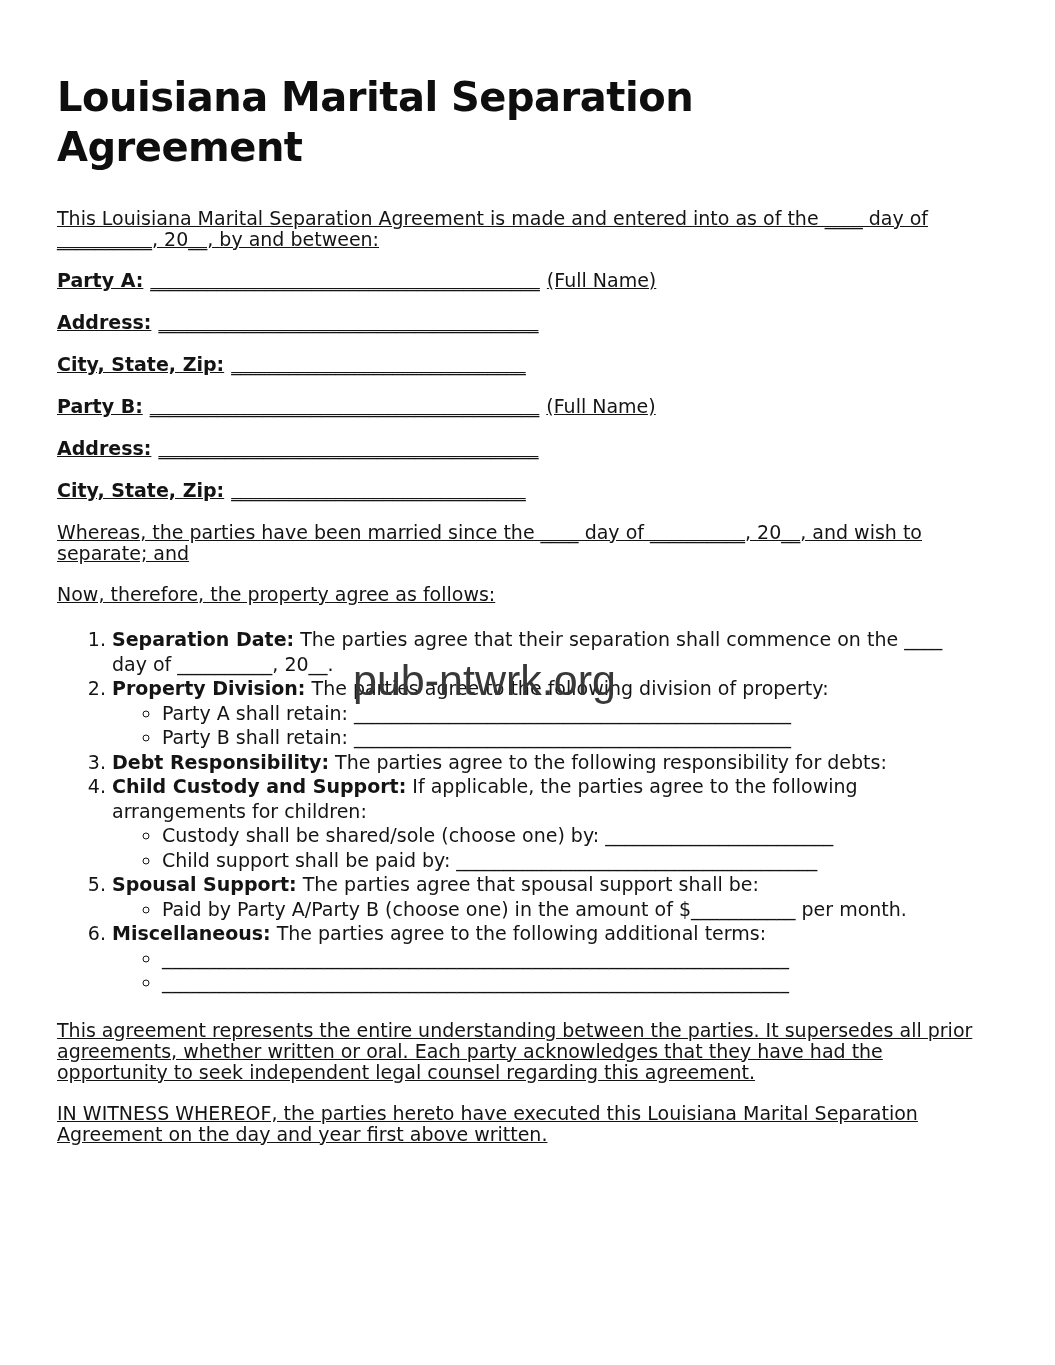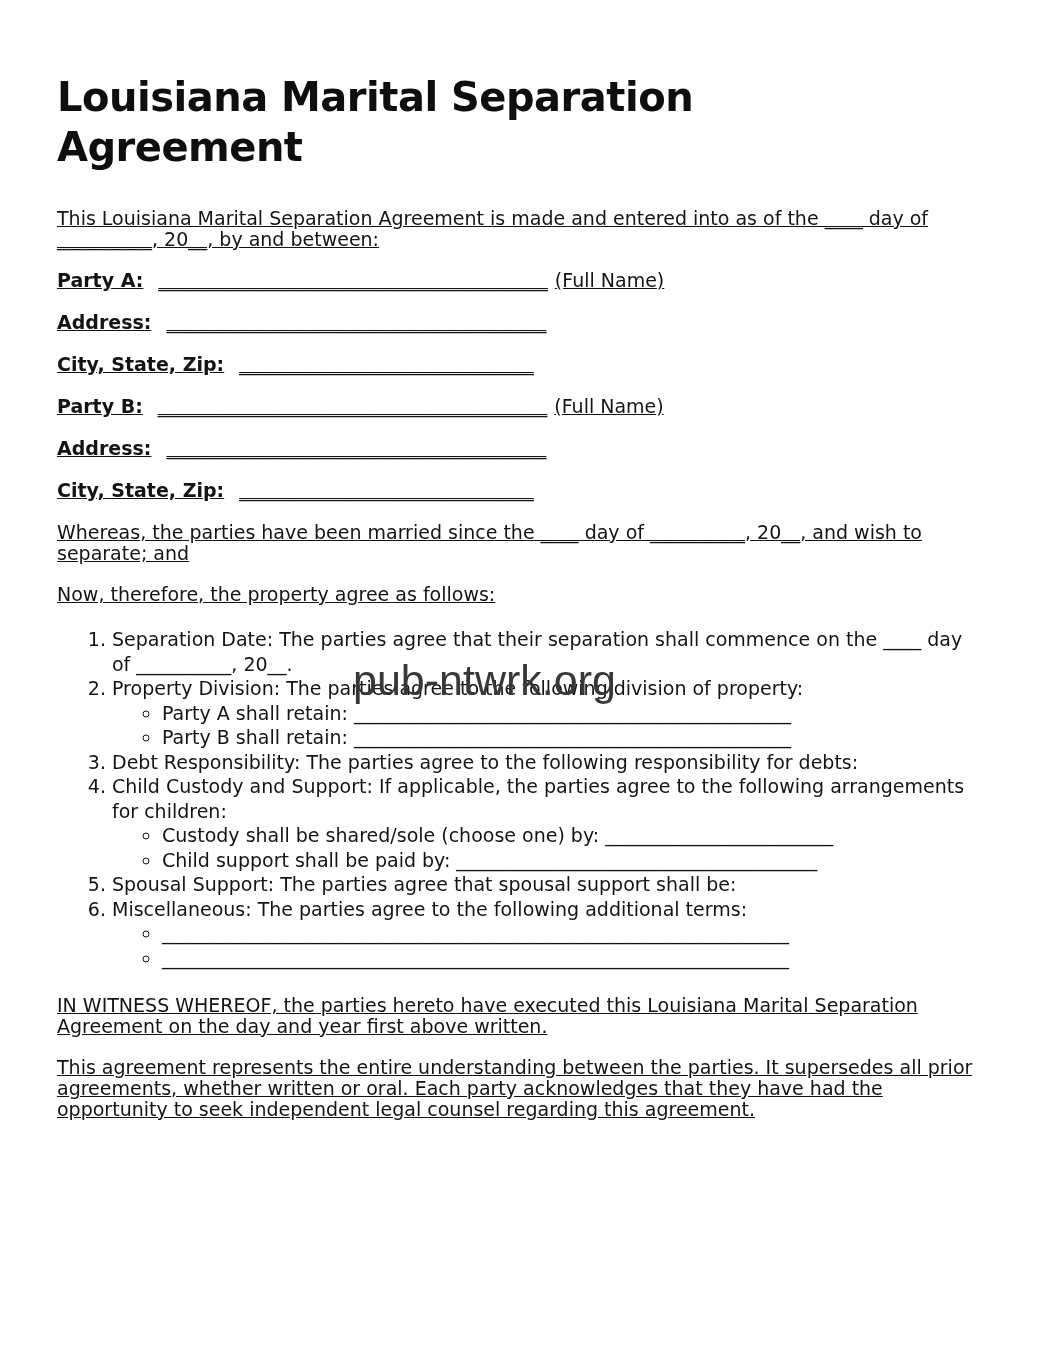--- a/index.html
+++ b/index.html
@@ -25,29 +25,29 @@
     line-height: 50px;
     font-weight: bold;
     letter-spacing: -0.5px;
     max-width: 770px;
     color: #0e0e0e;
   }
   p { margin: 0 0 20px 0; line-height: 21px; text-decoration: underline; }
   p.intro { max-width: 905px; }
   p.field { margin-bottom: 21px; }
   .field .label { font-weight: bold; }
-  .field .blank { margin-left: 15px; }
+  .field .blank { margin-left: 7px; }
   .field .suffix { margin-left: 7px; text-align: center; }
   ol.terms {
     margin: 22px 20px 25px 0;
     padding-left: 55px;
     line-height: 24.5px;
   }
   ol.terms > li { margin: 0; padding: 0; }
-  ol.terms .term-label { font-weight: normal; margin-top: 16px; }
+  ol.terms .term-label { font-weight: bold; margin-top: 16px; }
   ul.subterms {
     list-style-type: circle;
     margin: 0;
     padding-left: 50px;
   }
   ul.subterms > li { margin: 0; padding: 0; }
   .watermark {
     position: absolute;
     left: 353px;
     top: 656px;
@@ -101,27 +101,30 @@
     </li>
 
     <li><span class="term-label">Child Custody and Support:</span> <span>If applicable, the parties agree to the following arrangements for children:</span>
       <ul class="subterms">
         <li>Custody shall be shared/sole (choose one) by: ________________________</li>
         <li>Child support shall be paid by: ______________________________________</li>
       </ul>
     </li>
 
     <li><span class="term-label">Spousal Support:</span> <span>The parties agree that spousal support shall be:</span>
+      <ul class="subterms">
+        <li>Paid by Party A/Party B (choose one) in the amount of $___________ per month.</li>
+      </ul>
     </li>
 
     <li><span class="term-label">Miscellaneous:</span> <span>The parties agree to the following additional terms:</span>
       <ul class="subterms">
         <li>__________________________________________________________________</li>
         <li>__________________________________________________________________</li>
       </ul>
     </li>
   </ol>
 
+  <p>This agreement represents the entire understanding between the parties. It supersedes all prior agreements, whether written or oral. Each party acknowledges that they have had the opportunity to seek independent legal counsel regarding this agreement.</p>
+
   <p>IN WITNESS WHEREOF, the parties hereto have executed this Louisiana Marital Separation Agreement on the day and year first above written.</p>
-
-  <p>This agreement represents the entire understanding between the parties. It supersedes all prior agreements, whether written or oral. Each party acknowledges that they have had the opportunity to seek independent legal counsel regarding this agreement.</p>
 
 </div>
 
 </body></html>

